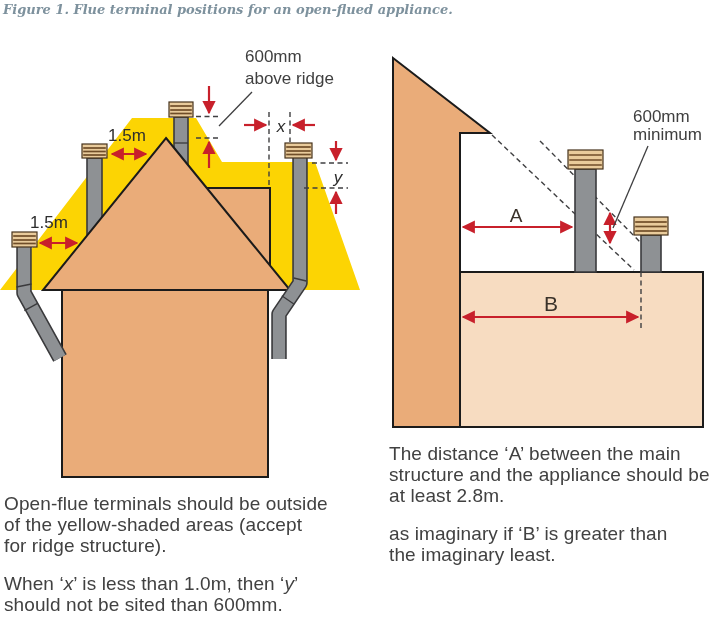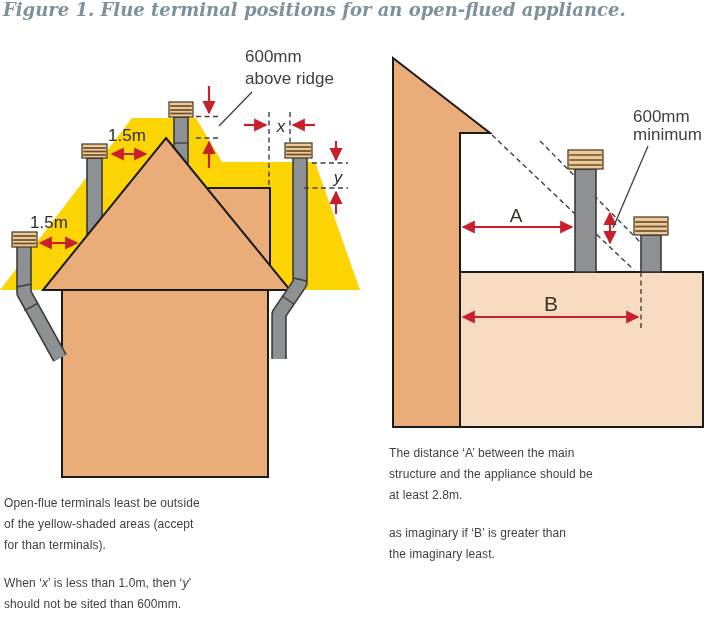--- a/index.html
+++ b/index.html
@@ -1,37 +1,37 @@
 <!DOCTYPE html>
 <html><head>
 <meta charset="utf-8">
 <style>
   html,body{margin:0;padding:0;background:#ffffff;}
   #stage{position:relative;width:720px;height:629px;background:#ffffff;overflow:hidden;
          font-family:"Liberation Sans",sans-serif;}
   .figure-title{position:absolute;left:3px;top:1px;font-family:"DejaVu Serif","Liberation Serif",serif;
-         font-style:italic;font-weight:bold;font-size:18px;line-height:18px;color:#7d919d;white-space:nowrap;}
+         font-style:italic;font-weight:bold;font-size:13px;line-height:18px;color:#7d919d;white-space:nowrap;}
   #diagram-svg{position:absolute;left:0;top:30px;}
   .tan{fill:#EAAC79;stroke:#1b1b1b;stroke-width:2;}
   .lighttan{fill:#F7DCC1;stroke:#1b1b1b;stroke-width:2;}
   .pipe-rect{fill:#8E9194;stroke:#3A3A3C;stroke-width:1.6;}
   .pipe-outline{fill:none;stroke:#3A3A3C;stroke-width:15.5;stroke-linejoin:round;stroke-linecap:butt;}
   .pipe-core{fill:none;stroke:#8E9194;stroke-width:12.3;stroke-linejoin:round;stroke-linecap:butt;}
   .pipe-joint{stroke:#3A3A3C;stroke-width:1.3;}
   .cap-rect{fill:#E9CB9B;stroke:#46331C;stroke-width:1.2;}
   .cap-stripe{stroke:#6F4D28;stroke-width:1.7;}
   .dashline{stroke:#3F3F41;stroke-width:1.4;stroke-dasharray:5 3.5;fill:none;}
   .leader{stroke:#3F3F41;stroke-width:1.3;fill:none;}
   .red-arrow{stroke:#C8202B;stroke-width:2.2;fill:none;}
   .ann{font-family:"Liberation Sans",sans-serif;font-size:17px;fill:#3f3f3f;}
   .dim{font-family:"Liberation Sans",sans-serif;font-size:17px;fill:#2d2d2d;}
   .xy{font-family:"Liberation Sans",sans-serif;font-style:italic;font-size:17px;fill:#2d2d2d;text-anchor:middle;}
   .ab{font-family:"Liberation Sans",sans-serif;font-size:19px;fill:#3a322a;text-anchor:middle;}
   .ab-big{font-size:21px;}
-  .caption{position:absolute;font-size:12px;line-height:21px;color:#414141;letter-spacing:0.1px;}
+  .caption{position:absolute;font-size:19px;line-height:21px;color:#414141;letter-spacing:0.1px;}
   .caption p{margin:0;}
   .caption p + p{margin-top:17px;}
   .cap-line{display:block;white-space:nowrap;}
   .caption em{font-style:italic;}
   .caption-left{left:4px;top:493px;width:356px;}
   .caption-right{left:389px;top:443px;width:330px;}
 </style>
 </head>
 <body>
 
@@ -174,23 +174,23 @@
 
         <line class="dashline" x1="641" y1="242" x2="641" y2="301"></line>
         <text class="ab ab-big" x="551" y="281">B</text>
         <line class="red-arrow" x1="463" y1="287" x2="638" y2="287" marker-start="url(#ah)" marker-end="url(#ah)"></line>
       </g>
     </g>
   </svg>
 
   <div class="caption caption-left">
     <p>
-      <span class="cap-line">Open-flue terminals least be outside</span>
+      <span class="cap-line">Open-flue terminals should be outside</span>
       <span class="cap-line">of the yellow-shaded areas (accept</span>
-      <span class="cap-line">for than terminals).</span>
+      <span class="cap-line">for ridge structure).</span>
     </p>
     <p>
       <span class="cap-line"><span>When ‘</span><em>x</em><span>’ is less than 1.0m, then ‘</span><em>y</em><span>’</span></span>
       <span class="cap-line">should not be sited than 600mm.</span>
     </p>
   </div>
 
   <div class="caption caption-right">
     <p>
       <span class="cap-line">The distance ‘A’ between the main</span>

